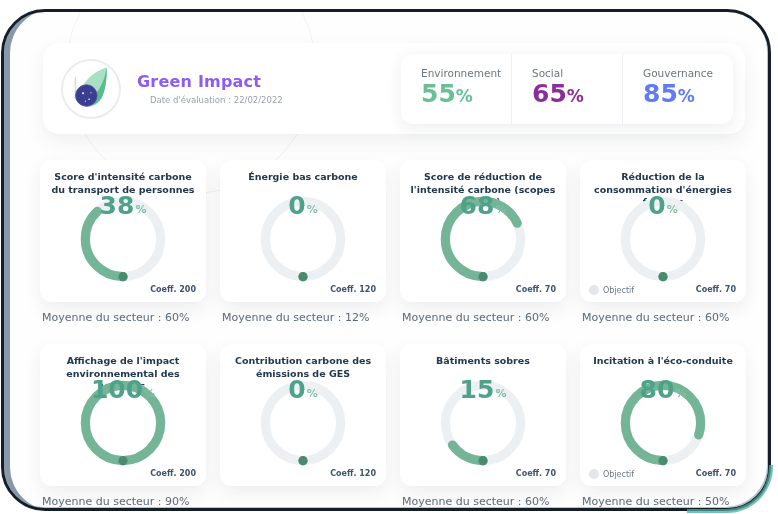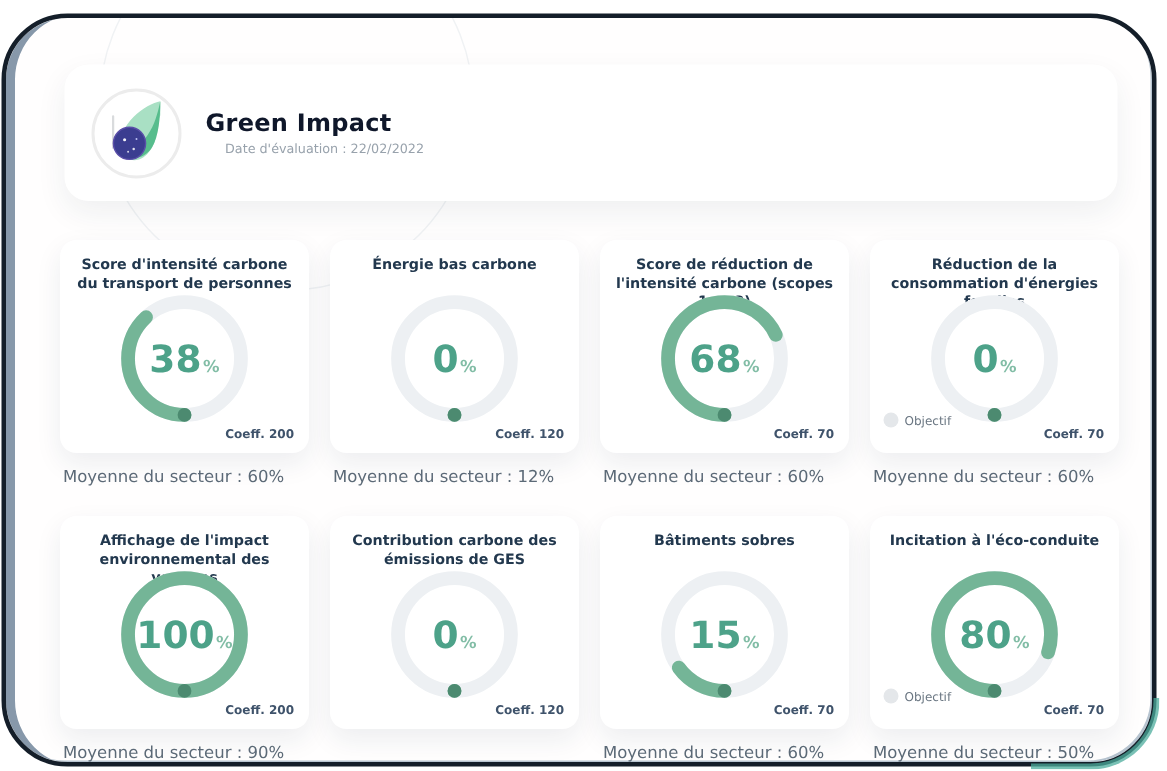--- a/index.html
+++ b/index.html
@@ -17,21 +17,21 @@
   .deco-circle { position:absolute; left:62px; top:-68px; width:250px; height:250px;
     border-radius:50%; border:1px solid #f0f2f4; }
 
   
   .header-card { position:absolute; left:39px; top:31px; width:702px; height:91px;
     background:#fff; border-radius:16px; box-shadow:0 8px 20px rgba(31,51,73,.07);
     display:flex; align-items:center; }
   .logo { width:60px; height:60px; border-radius:50%; border:2px solid #ececec;
     margin-left:18px; background:#fff; flex:none; display:flex; align-items:center; justify-content:center; }
   .title-block { margin-left:16px; }
-  .page-title { font-size:16px; font-weight:700; color:#0f172a; letter-spacing:.2px; }
+  .page-title { font-size:16px; font-weight:700; color:#8b5cf6; letter-spacing:.2px; }
   .sector-line { font-size:10.5px; color:#2d4256; margin-top:5px; }
   .sector-line b { font-weight:700; }
   .date-line { font-size:8.5px; color:#98a2ac; margin-top:4px;padding-left:13px; }
   .scores-panel { margin-left:auto; margin-right:12px; width:332px; height:70px;
     background:#fff; border-radius:12px; box-shadow:0 4px 16px rgba(31,51,73,.09);
     display:flex; align-items:stretch; }
   .score { flex:1; padding:13px 0 0 20px; }
   .score + .score { border-left:1px solid #eef0f3; }
   .score-label { font-size:10.5px; color:#6a7682; }
   .score-value { font-size:25px; font-weight:700; margin-top:2px; line-height:1; }
@@ -39,25 +39,25 @@
 
   
   .grid { position:absolute; left:36px; top:148px; display:grid;
     grid-template-columns:repeat(4,166px); column-gap:14px; row-gap:20px; }
   .card { position:relative; width:166px; height:142px; background:#fff;
     border-radius:11px; box-shadow:0 7px 18px rgba(31,51,73,.08); }
   .card-title { padding:11px 7px 0; height:31px; font-size:9.5px; font-weight:600;
     color:#22384e; text-align:center; line-height:1.32; }
   .donut { position:relative; width:92px; height:92px; margin:2px auto 0; }
   .donut svg { width:92px; height:92px; display:block; }
-  .donut-num { position:absolute; inset:0; display:flex; align-items:center;
+  .donut-num { position:absolute; inset:0; display:flex; 
     justify-content:center; font-size:25px; font-weight:700; color:#4da289; line-height:1; }
   .donut-pct { font-size:11px; font-weight:700; color:#82bda6; margin-top:11px; margin-left:1px; }
   .coeff { position:absolute; right:10px; bottom:8px; font-size:8px; font-weight:600; color:#3f536b; }
-  .objective { position:absolute; left:9px; bottom:17px; display:flex; align-items:center; gap:4px;
+  .objective { position:absolute; left:9px; bottom:7px; display:flex; align-items:center; gap:4px;
     font-size:8px; color:#6a7682;text-align:center; }
   .obj-dot { width:10px; height:10px; border-radius:50%; background:#e4e7ea; display:inline-block; }
   .average { margin:9px 0 0 2px; font-size:11px; color:#5d6b78; }
 </style>
 </head>
 <body>
 
 <div class="stage">
   <div class="frame">
     <div class="deco-circle"></div>
@@ -73,20 +73,34 @@
           <circle cx="28" cy="41" r="0.9" fill="#ffffff" opacity="0.85"></circle>
           <circle cx="24" cy="43" r="0.7" fill="#ffffff" opacity="0.8"></circle>
           <circle cx="30" cy="34" r="0.7" fill="#cdd0ff" opacity="0.9"></circle>
         </svg>
       </div>
       <div class="title-block">
         <div class="page-title">Green Impact</div>
         <div class="date-line">Date d'évaluation : 22/02/2022</div>
       </div>
 
+      <div class="scores-panel">
+        <div class="score">
+          <div class="score-label">Environnement</div>
+          <div class="score-value" style="color: rgb(106, 191, 151);"><span>55</span><span class="pct">%</span></div>
+        </div>
+        <div class="score">
+          <div class="score-label">Social</div>
+          <div class="score-value" style="color: rgb(140, 45, 156);"><span>65</span><span class="pct">%</span></div>
+        </div>
+        <div class="score">
+          <div class="score-label">Gouvernance</div>
+          <div class="score-value" style="color: rgb(95, 124, 245);"><span>85</span><span class="pct">%</span></div>
+        </div>
+      </div>
     </header>
 
     <div class="grid">
 
       <div class="cell">
         <div class="card">
           <div class="card-title">Score d'intensité carbone du transport de personnes</div>
           <div class="donut">
             <svg viewBox="0 0 110 110">
                 <circle class="track" cx="55" cy="55" r="45" fill="none" stroke-width="11" stroke="#EDF0F3"></circle>

